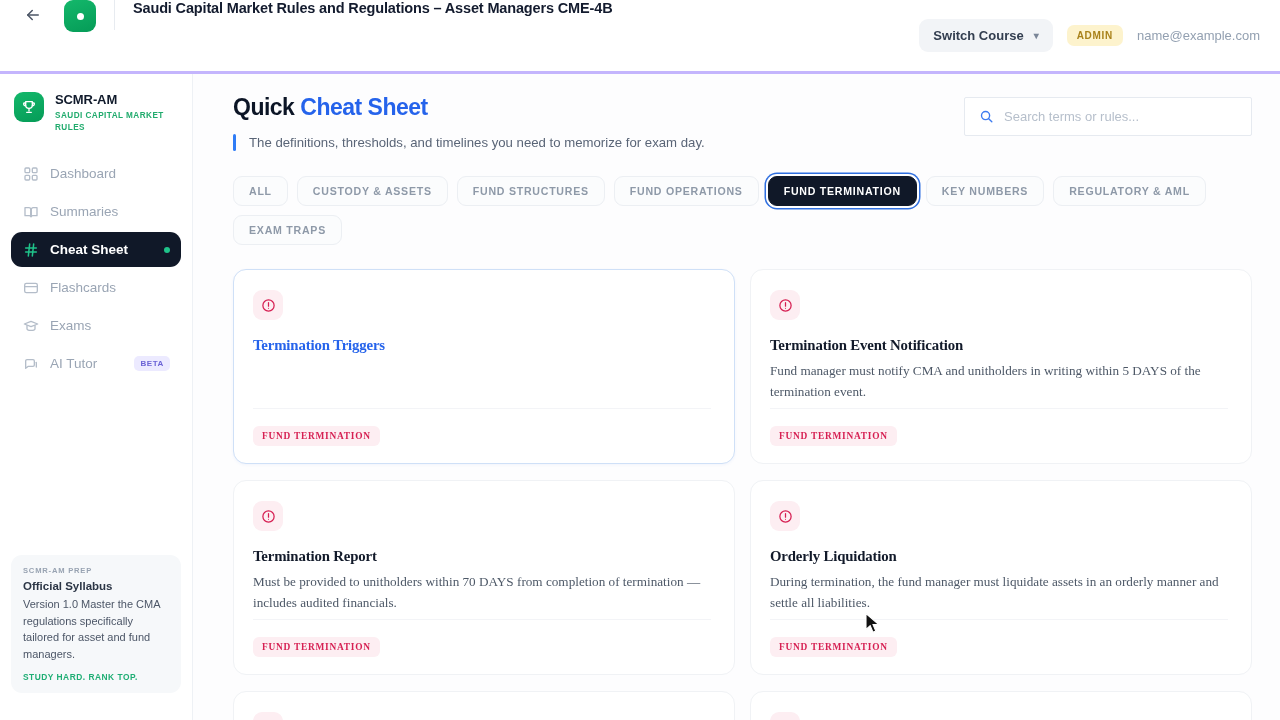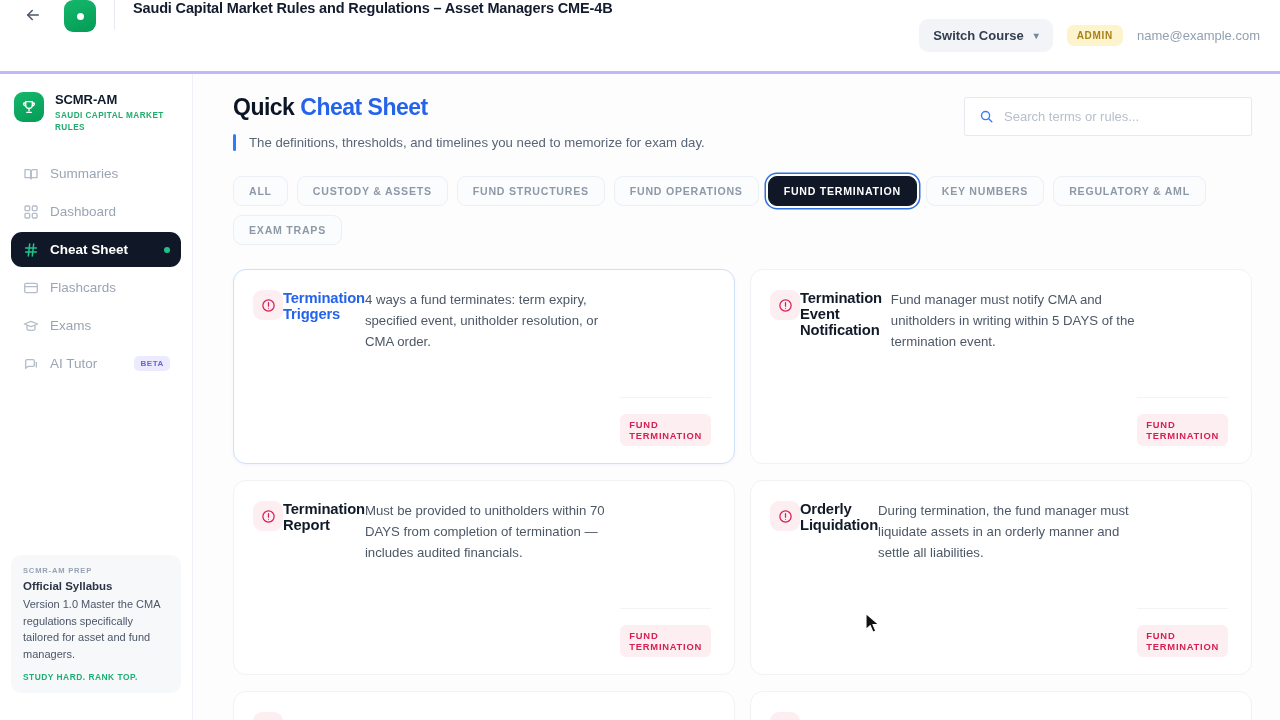--- a/index.html
+++ b/index.html
@@ -137,22 +137,23 @@
   }
 
   
   .grid {
     display: grid; grid-template-columns: 1fr 1fr;
     gap: 16px 15px; margin-top: 24px;
   }
   .card {
     background: #ffffff; border: 1px solid #f0f2f5;
     border-radius: 13px; padding: 20px 23px 17px 19px;
-    min-height: 195px; display: flex; 
+    min-height: 195px; display: flex; flex-direction: column;
     cursor: pointer;
+    font-family: Liberation Serif, serif;
   }
   .card.highlight { border-color: #cfe0f7; box-shadow: 0 1px 3px rgba(47,110,224,.06); }
   .card-icon {
     width: 30px; height: 30px; border-radius: 9px;
     background: #fdeef2; display: flex; align-items: center; justify-content: center;
     color: #d61f52; margin-bottom: 17px; flex:0 0 auto;
   }
   .card-title { font-size: 14.8px; font-weight: 700; letter-spacing: -0.15px; color: #121a2a; margin-bottom: 7px; }
   .card.highlight .card-title { color: #2563eb; }
   .card-desc { font-size: 13.2px; line-height: 1.58; color: #4d5867; }
@@ -211,37 +212,37 @@
         <div class="logo-text">
           <div class="l1">SCMR-AM</div>
           <div class="l2">SAUDI CAPITAL MARKET RULES</div>
         </div>
       </div>
 
       <div class="nav">
         <div class="nav-item">
           <span class="nicon">
             <svg width="16" height="16" viewBox="0 0 24 24" fill="none" stroke="currentColor" stroke-width="2" stroke-linecap="round" stroke-linejoin="round">
-              <path d="M3 5.5h6a2.5 2.5 0 0 1 2.5 2.5v11A2 2 0 0 0 9.5 17.5H3z"></path>
-              <path d="M21 5.5h-6a2.5 2.5 0 0 0-2.5 2.5v11A2 2 0 0 1 14.5 17.5H21z"></path>
-            </svg>
-          </span>
-          <span>Summaries</span>
-        </div>
-
-        <div class="nav-item">
-          <span class="nicon">
-            <svg width="16" height="16" viewBox="0 0 24 24" fill="none" stroke="currentColor" stroke-width="2" stroke-linecap="round" stroke-linejoin="round">
               <rect x="3" y="3" width="7" height="7" rx="1.5"></rect>
                 <rect x="14" y="3" width="7" height="7" rx="1.5"></rect>
               <rect x="3" y="14" width="7" height="7" rx="1.5"></rect>
                 <rect x="14" y="14" width="7" height="7" rx="1.5"></rect>
             </svg>
           </span>
           <span>Dashboard</span>
+        </div>
+
+        <div class="nav-item">
+          <span class="nicon">
+            <svg width="16" height="16" viewBox="0 0 24 24" fill="none" stroke="currentColor" stroke-width="2" stroke-linecap="round" stroke-linejoin="round">
+              <path d="M3 5.5h6a2.5 2.5 0 0 1 2.5 2.5v11A2 2 0 0 0 9.5 17.5H3z"></path>
+              <path d="M21 5.5h-6a2.5 2.5 0 0 0-2.5 2.5v11A2 2 0 0 1 14.5 17.5H21z"></path>
+            </svg>
+          </span>
+          <span>Summaries</span>
         </div>
 
         <div class="nav-item active">
           <span class="nicon">
             <svg width="16" height="16" viewBox="0 0 24 24" fill="none" stroke="currentColor" stroke-width="2.3" stroke-linecap="round" stroke-linejoin="round">
               <line x1="4" y1="9" x2="20" y2="9"></line>
                 <line x1="4" y1="15" x2="20" y2="15"></line>
               <line x1="10" y1="3" x2="8" y2="21"></line>
                 <line x1="16" y1="3" x2="14" y2="21"></line>
             </svg>
@@ -326,21 +327,20 @@
 
         <div class="card highlight">
           <div class="card-icon">
             <svg width="15" height="15" viewBox="0 0 24 24" fill="none" stroke="currentColor" stroke-width="2" stroke-linecap="round">
               <circle cx="12" cy="12" r="9"></circle>
                 <line x1="12" y1="7.5" x2="12" y2="13"></line>
                 <circle cx="12" cy="16.3" r="0.9" fill="currentColor" stroke="none"></circle>
             </svg>
           </div>
           <div class="card-title">Termination Triggers</div>
-          <div class="card-desc">4 ways a fund terminates: term expiry, specified event, unitholder resolution, or CMA order.</div>
           <div class="card-foot">
             <span class="card-tag">FUND TERMINATION</span>
           </div>
         </div>
 
         <div class="card">
           <div class="card-icon">
             <svg width="15" height="15" viewBox="0 0 24 24" fill="none" stroke="currentColor" stroke-width="2" stroke-linecap="round">
               <circle cx="12" cy="12" r="9"></circle>
                 <line x1="12" y1="7.5" x2="12" y2="13"></line>

